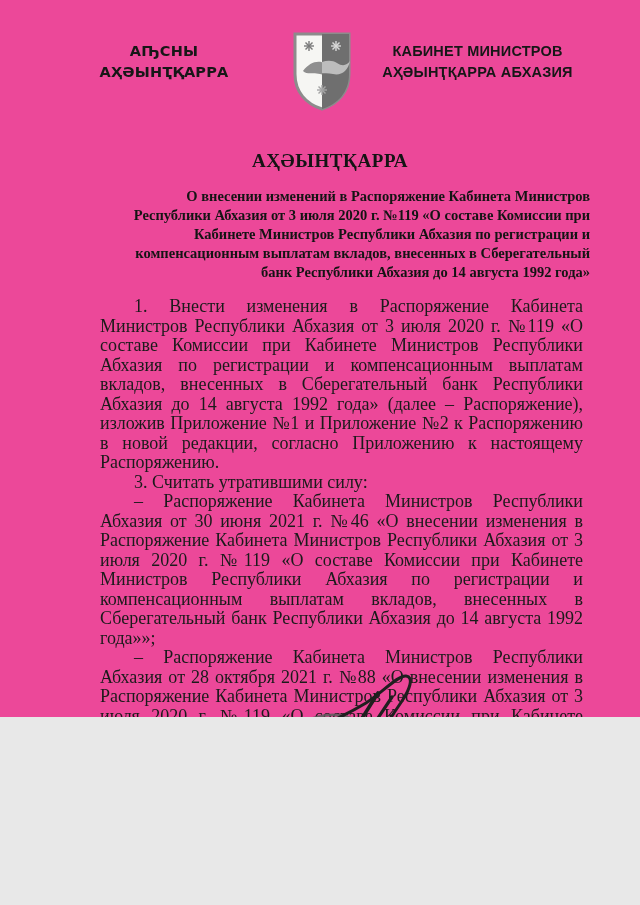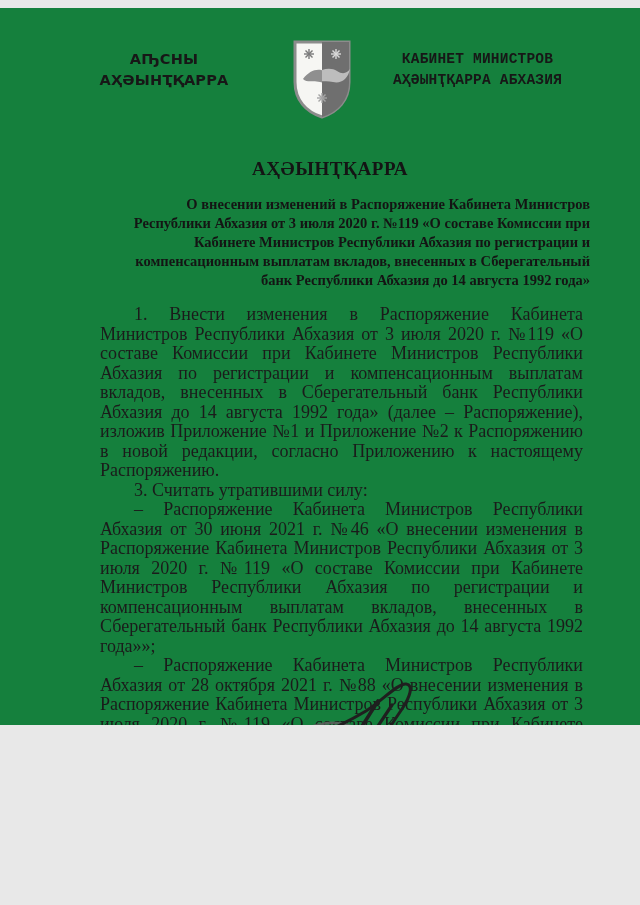--- a/index.html
+++ b/index.html
@@ -1,36 +1,36 @@
 <!DOCTYPE html>
 <html><head>
 <meta charset="utf-8">
 <style>
   html,body{margin:0;padding:0;background:#e8e8e8;}
   .page{
     position:relative;
     width:640px;height:717px;
-    margin:8px auto;
-    background:#15803d;
+    margin:0 auto;
+    background:#ec4899;
     color:#1b1b1b;
     font-family:"Liberation Serif","DejaVu Serif",serif;
     overflow:hidden;
   }
   
   .org-abkhaz{
     position:absolute;left:64px;top:41px;width:200px;
     text-align:center;
     font-family:"DejaVu Sans","Liberation Sans",sans-serif;
     font-weight:bold;font-size:14.5px;line-height:21px;
     color:#171717;letter-spacing:.2px;
   }
   .org-russian{
     position:absolute;left:380px;top:41px;width:195px;
     text-align:center;
-    font-family:Liberation Mono, monospace;
+    font-family:Liberation Sans, sans-serif;
     font-weight:bold;font-size:14.5px;line-height:21px;
     color:#171717;letter-spacing:.2px;
   }
   .arms{position:absolute;left:291px;top:30px;width:62px;height:82px;}
   
   .doc-title{
     position:absolute;left:75px;top:150px;width:510px;
     text-align:center;font-weight:bold;font-size:19px;
     letter-spacing:.6px;color:#141414;
   }

